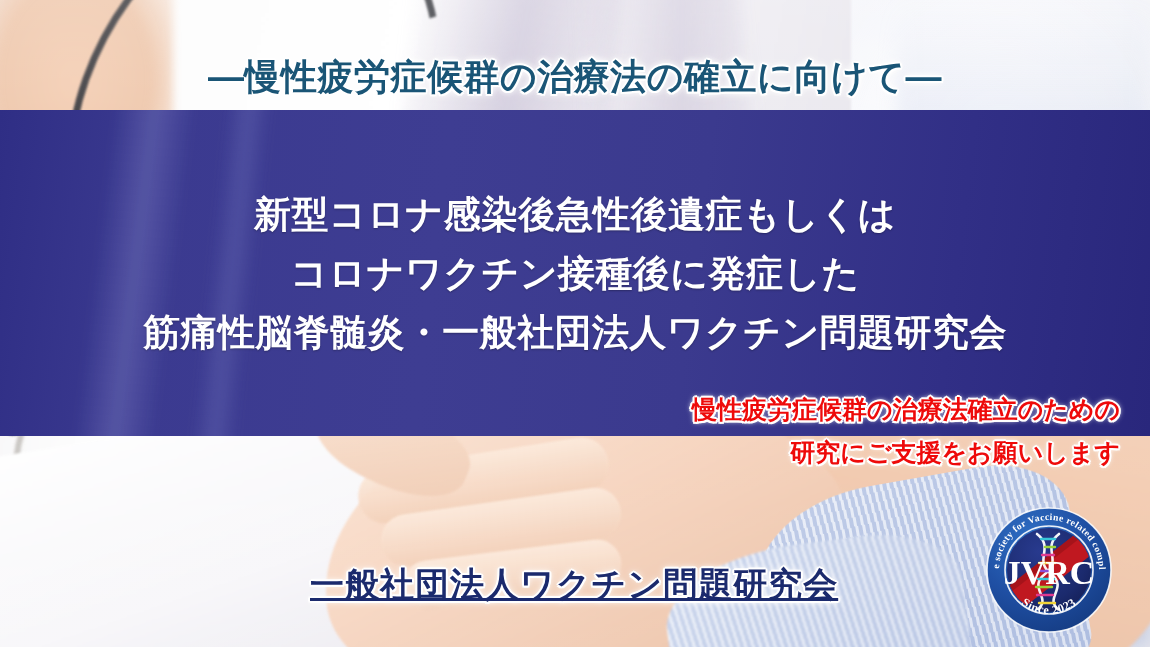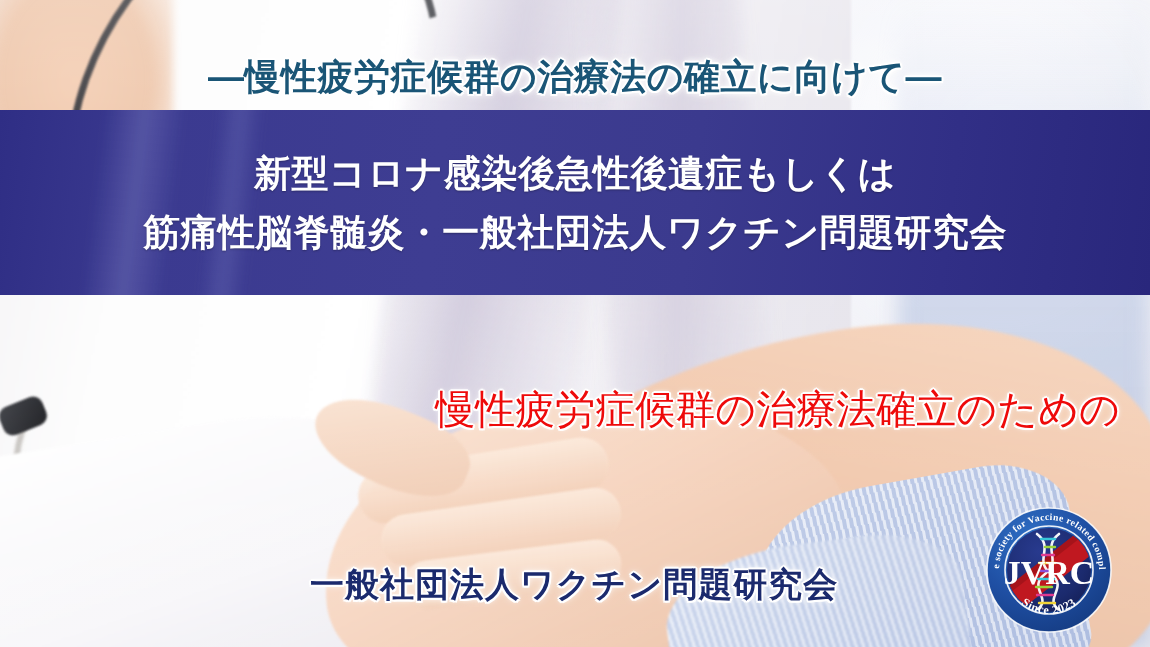--- a/index.html
+++ b/index.html
@@ -136,21 +136,21 @@
     text-shadow:
        0 0 7px #ffffff, 0 0 7px #ffffff, 0 0 12px #ffffff,
        2px 0 0 #ffffff, -2px 0 0 #ffffff, 0 2px 0 #ffffff, 0 -2px 0 #ffffff,
        1.5px 1.5px 0 #ffffff, -1.5px 1.5px 0 #ffffff, 1.5px -1.5px 0 #ffffff, -1.5px -1.5px 0 #ffffff;
     white-space:nowrap;
     margin-top:27px;
   }
 
   
   .banner{
-    position:absolute; left:0; right:0; top:110px; height:185px;
+    position:absolute; left:0; right:0; top:110px; height:326px;
     background:
       linear-gradient(97deg,#2f2e85 0%,#3b3a90 14%,#3e3d92 38%,#3b3a8e 60%,#312f86 82%,#29277c 100%);
     overflow:hidden;
   }
   .banner .sheen{
     position:absolute; left:8%; top:-20%; width:7%; height:150%;
     background:linear-gradient(90deg, rgba(255,255,255,0), rgba(180,185,235,.22), rgba(255,255,255,0));
     transform:rotate(7deg); filter:blur(4px);
   }
   .banner .sheen2{
@@ -168,37 +168,38 @@
     letter-spacing:.4px; white-space:nowrap;
     text-shadow:0 1px 2px rgba(0,0,0,.28);
   }
 
   
   .appeal{
     position:absolute; right:30px; top:388px;
     text-align:right;
   }
   .appeal .al{
-    color:#ee0a0a; font-weight:normal; font-size:40px; line-height:43px;
+    color:#ee0a0a; font-weight:bold; font-size:25px; line-height:43px;
     white-space:nowrap;
     text-shadow:
        0 0 4px #ffffff, 0 0 6px #ffffff,
        2px 0 0 #ffffff, -2px 0 0 #ffffff, 0 2px 0 #ffffff, 0 -2px 0 #ffffff,
        1.5px 1.5px 0 #ffffff, -1.5px 1.5px 0 #ffffff, 1.5px -1.5px 0 #ffffff, -1.5px -1.5px 0 #ffffff;
   }
 
   
   .org-name{
     position:absolute; left:310px; top:562px;
     color:#1b2a6d; font-weight:bold; font-size:34px; letter-spacing:1px;
     white-space:nowrap;
     text-shadow:
        0 0 5px #ffffff, 0 0 8px #ffffff,
        2px 0 0 #ffffff, -2px 0 0 #ffffff, 0 2px 0 #ffffff, 0 -2px 0 #ffffff,
        1.5px 1.5px 0 #ffffff, -1.5px 1.5px 0 #ffffff, 1.5px -1.5px 0 #ffffff, -1.5px -1.5px 0 #ffffff;
+    text-decoration: underline;
   }
 
   
   .logo{
     position:absolute; left:985px; top:506px; width:128px; height:128px;
   }
   .logo svg{ display:block; width:128px; height:128px; }
 </style>
 </head>
 <body>
@@ -228,26 +229,28 @@
     <div class="haze"></div>
   </div>
 
   <div class="top-heading">―慢性疲労症候群の治療法の確立に向けて―</div>
 
   <div class="banner">
     <div class="sheen"></div>
     <div class="sheen2"></div>
     <div class="banner-lines">
       <div class="bl">新型コロナ感染後急性後遺症もしくは</div>
+      <div class="bl">コロナワクチン接種後に発症した</div>
       <div class="bl">筋痛性脳脊髄炎・一般社団法人ワクチン問題研究会</div>
     </div>
   </div>
 
   <div class="appeal">
     <div class="al">慢性疲労症候群の治療法確立のための</div>
+    <div class="al">研究にご支援をお願いします</div>
   </div>
 
   <div class="org-name">一般社団法人ワクチン問題研究会</div>
 
   <div class="logo">
     <svg viewBox="0 0 128 128" xmlns="http://www.w3.org/2000/svg" aria-hidden="true">
       <defs>
         <path id="arcTop" d="M 14,64 A 50,50 0 0 1 114,64"></path>
         <path id="arcBot" d="M 20,64 A 44,44 0 0 0 108,64"></path>
         <clipPath id="innerClip">

